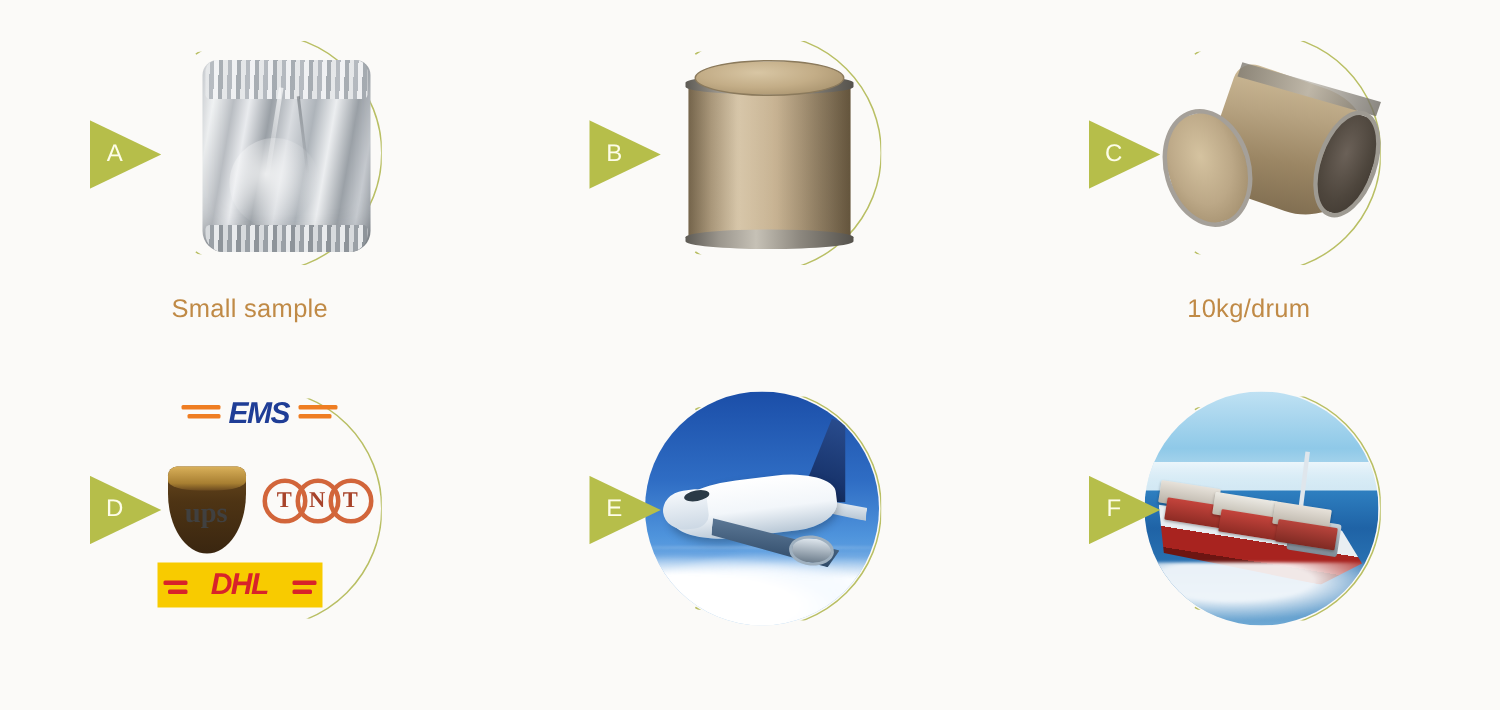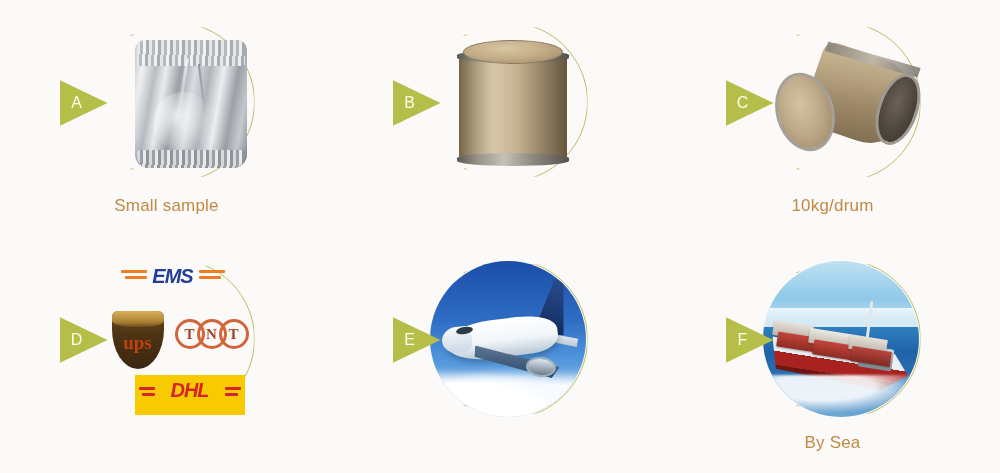--- a/index.html
+++ b/index.html
@@ -303,21 +303,21 @@
     left: 0; right: 0; top: 0;
     height: 16px;
     border-radius: 6px 6px 40% 40%;
     background: linear-gradient(#d9b05a, #a87f32 70%, #6b4a1f 100%);
   }
   .ups .txt {
     position: absolute;
     left: 0; right: 0; top: 17px;
     height: 30px; line-height: 30px;
     text-align: center;
-    color: #c2410c;
+    color: #404040;
     font-size: 19px;
     font-weight: bold;
     font-family: "Liberation Serif", serif;
   }
 
   
   .tnt { left: 80px; top: 60px; width: 74px; height: 30px; }
   .tnt .c {
     position: absolute;
     top: 0;
@@ -331,22 +331,22 @@
     text-align: center;
     line-height: 24px;
     font-family: "Liberation Serif", serif;
   }
   .tnt .c1 { left: 0; }
   .tnt .c2 { left: 22px; }
   .tnt .c3 { left: 44px; }
 
   
   .dhl {
-    left: 40px; top: 116px;
-    width: 110px; height: 40px;
+    left: 10px; top: 116px;
+    width: 110px; height: 30px;
     background: #f8cb00;
   }
   .dhl .txt {
     position: absolute;
     left: 0; right: 0; top: 0;
     height: 30px; line-height: 30px;
     text-align: center;
     color: #d8232a;
     font-size: 20px;
     font-weight: bold;
@@ -661,16 +661,15 @@
           <div class="wake"></div>
         </div>
       </div>
       <div class="ring"></div>
 
       <div class="badge">
         <div class="tri"></div>
         <div class="ltr">F</div>
       </div>
     </div>
-    <div class="caption">By Sea</div>
   </div>
 
 </div>
 
 </body></html>

